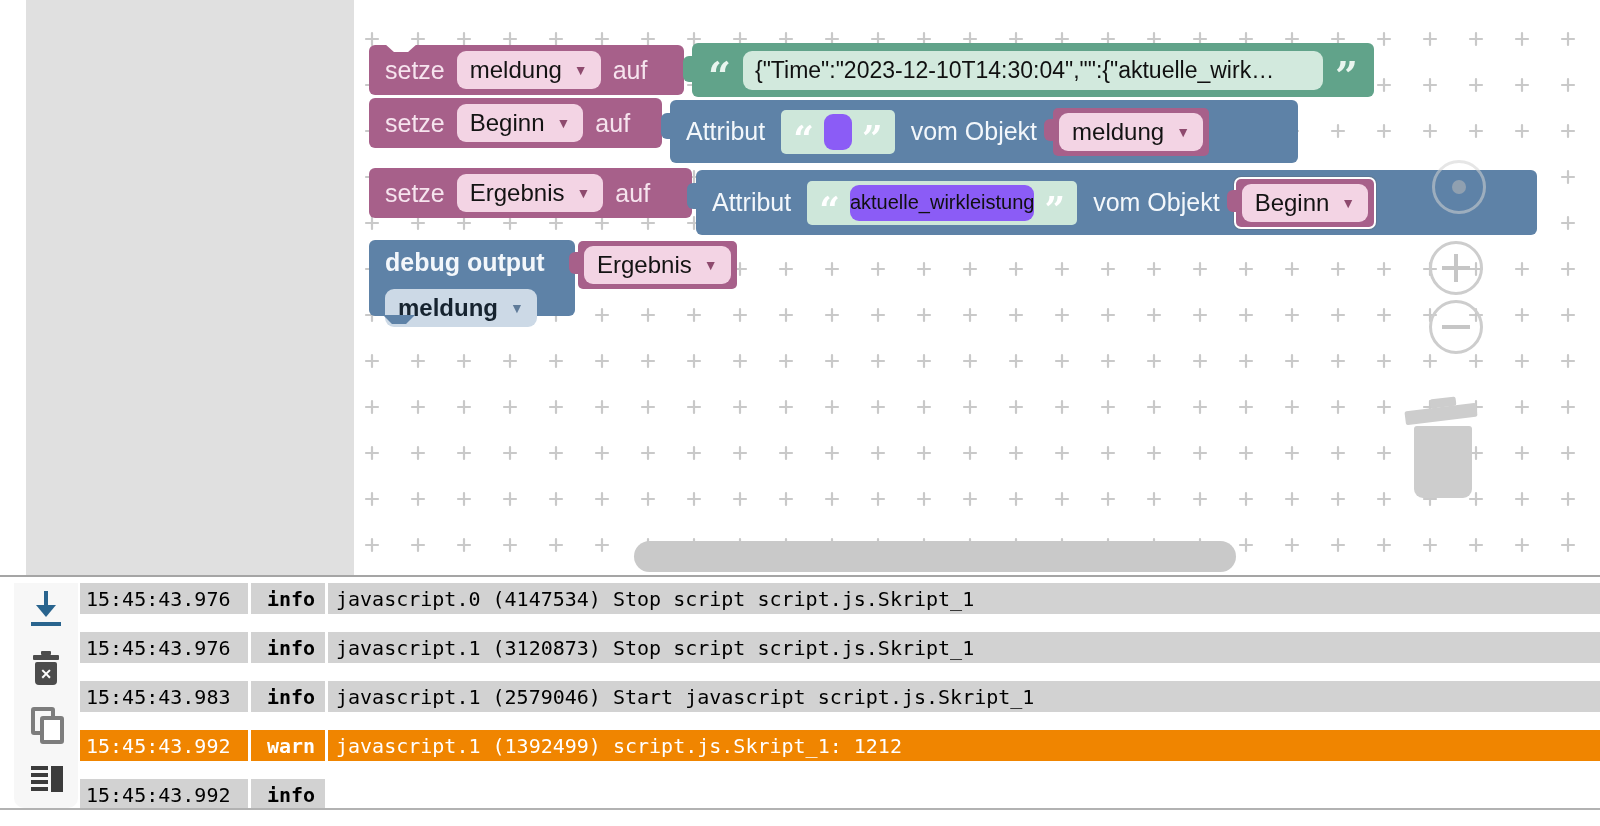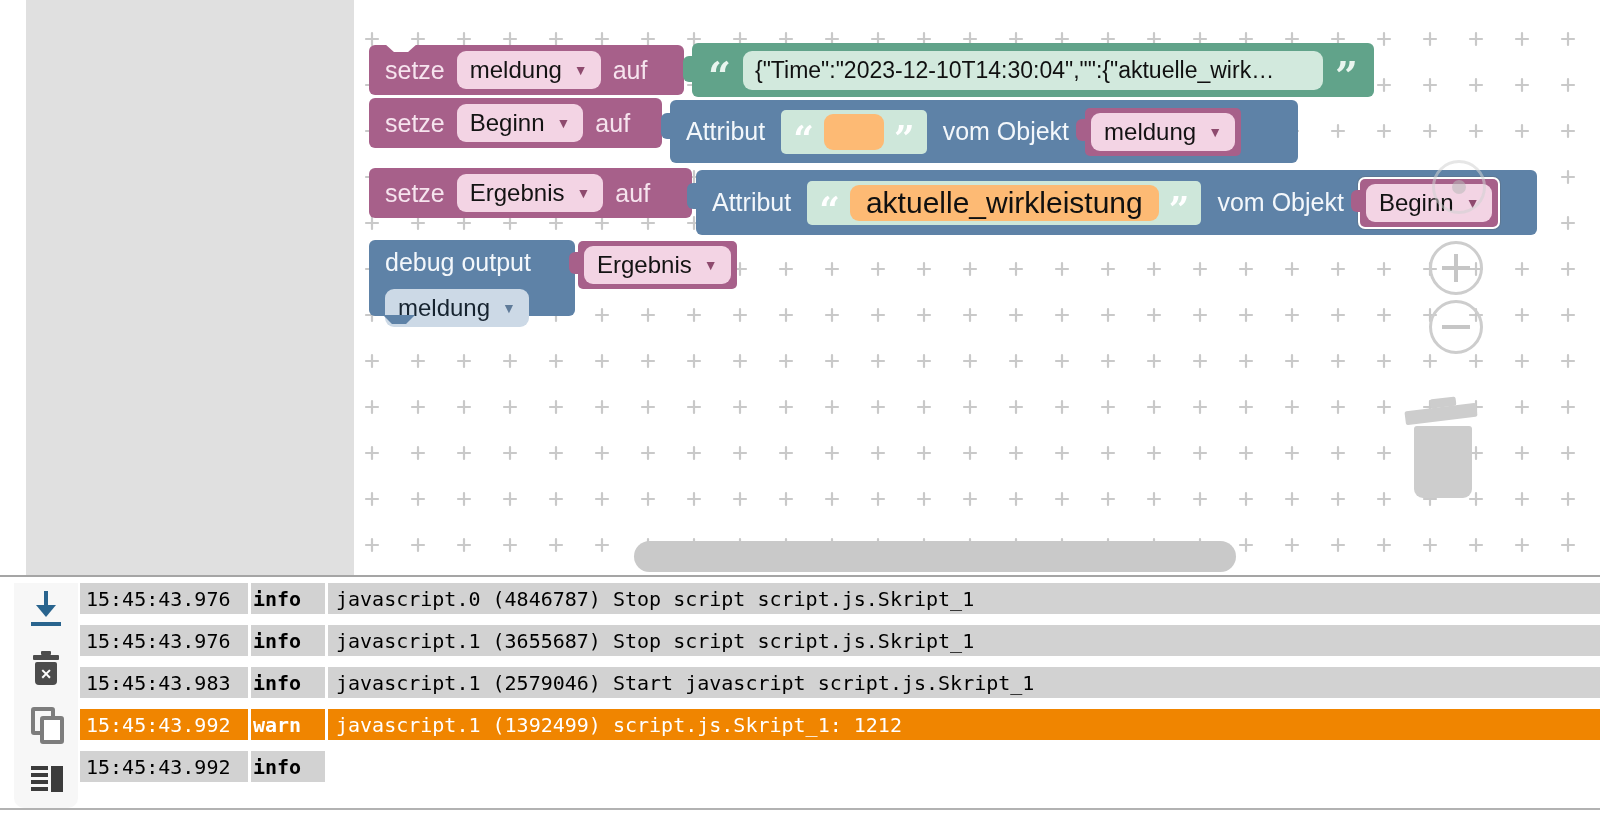--- a/index.html
+++ b/index.html
@@ -42,22 +42,22 @@
          clip-path:polygon(0 0,100% 0,72% 100%,28% 100%);}
   
   .quote{font-family:"DejaVu Serif",serif;font-weight:bold;font-size:40px;line-height:20px;
          color:#e9f5ef;transform:translateY(6px);}
   .str-field{background:#d2e9dd;color:#101010;border-radius:9px;padding:6px 12px;font-size:23px;
          white-space:nowrap;overflow:hidden;flex:1;}
   
   .mini-string{position:relative;background:#cee7da;border-radius:5px;display:inline-flex;
          align-items:center;gap:10px;padding:4px 12px;}
   .mini-string .quote{color:#ffffff;font-size:36px;}
-  .mini-string .mini-field{background:#fdba74;border-radius:9px;min-width:28px;min-height:36px;
-         display:inline-flex;align-items:center;padding:0 16px;color:#101010;font-size:30px;}
+  .mini-string .mini-field{background:#8b5cf6;border-radius:9px;min-width:28px;min-height:36px;
+         display:inline-flex;align-items:center;padding:0 0;color:#101010;font-size:20px;}
 
   
   #debug-block{flex-direction:column;align-items:flex-start;justify-content:space-evenly;
          padding:8px 16px;}
 
   
   .ctrl-circle{position:absolute;box-sizing:border-box;border-radius:50%;z-index:3;}
   #crosshair{left:1420px;top:160px;width:54px;height:54px;border:3px solid #d2d2d2;opacity:.55;z-index:3;}
   #crosshair::after{content:"";position:absolute;left:17px;top:17px;width:14px;height:14px;
          border-radius:50%;background:#b9b9b9;}
@@ -100,26 +100,26 @@
   #icon-copy .back,#icon-copy .front{position:absolute;width:24px;height:28px;box-sizing:border-box;
        border:4px solid #7d7d7d;border-radius:3px;}
   #icon-copy .back{left:0;top:0;}
   #icon-copy .front{left:9px;top:9px;background:#fff;}
   
   #icon-layout{top:182px;width:32px;height:30px;display:flex;gap:3px;}
   #icon-layout .bars{display:flex;flex-direction:column;gap:3px;padding-top:1px;}
   #icon-layout .bars i{display:block;width:17px;height:4px;background:#3c3c3c;}
   #icon-layout .box{width:13px;height:26px;background:#3c3c3c;margin-top:1px;}
 
-  #log-rows{position:absolute;left:80px;top:6px;width:1520px;display:flex;flex-direction:column;gap:11px;
+  #log-rows{position:absolute;left:80px;top:6px;width:1520px;display:flex;flex-direction:column;gap:18px;
        font-family:"DejaVu Sans Mono","Liberation Mono",monospace;font-size:20px;}
   .log-row{display:grid;grid-template-columns:168px 74px 1fr;column-gap:3px;height:31px;cursor:pointer;}
   .log-row>div{background:#d2d2d2;display:flex;align-items:center;white-space:nowrap;overflow:hidden;}
   .log-row .c-time{padding-left:6px;}
-  .log-row .c-level{padding-left:2px;font-weight:bold;}
+  .log-row .c-level{padding-left:16px;font-weight:bold;}
   .log-row .c-msg{padding-left:8px;}
   .log-row.highlight>div{background:#f08500;color:#ffffff;}
 </style>
 </head>
 <body>
 
 <div id="app">
 
   <div id="workspace">
     <svg id="grid-svg" width="1600" height="575">
@@ -191,21 +191,21 @@
       </span>
       <span class="bl-label">vom Objekt</span>
       <span class="varblock selected">
         <span class="field">
           <span>Beginn</span>
           <span class="tri">▼</span>
         </span>
       </span>
     </div>
 
-    <div class="block blue" id="debug-block" style="left:357px;top:240px;width:206px;height:76px;">
+    <div class="block blue" id="debug-block" style="left:357px;top:240px;width:206px;height:76px;font-weight:bold;">
       <span class="bl-label">debug output</span>
       <span class="field blue-field">
         <span>meldung</span>
         <span class="tri">▼</span>
       </span>
       <span class="bump-out"></span>
     </div>
     <div class="block" style="left:566px;top:242px;height:46px;padding:0;background:transparent;">
       <span class="varblock">
         <span class="field">
@@ -250,26 +250,26 @@
             <i></i>
           </span>
           <span class="box"></span>
       </div>
     </div>
 
     <div id="log-rows">
       <div class="log-row">
         <div class="c-time">15:45:43.976</div>
         <div class="c-level">info</div>
-        <div class="c-msg">javascript.0 (4846787) Stop script script.js.Skript_1</div>
+        <div class="c-msg">javascript.0 (4147534) Stop script script.js.Skript_1</div>
       </div>
       <div class="log-row">
         <div class="c-time">15:45:43.976</div>
         <div class="c-level">info</div>
-        <div class="c-msg">javascript.1 (3655687) Stop script script.js.Skript_1</div>
+        <div class="c-msg">javascript.1 (3120873) Stop script script.js.Skript_1</div>
       </div>
       <div class="log-row">
         <div class="c-time">15:45:43.983</div>
         <div class="c-level">info</div>
         <div class="c-msg">javascript.1 (2579046) Start javascript script.js.Skript_1</div>
       </div>
       <div class="log-row highlight">
         <div class="c-time">15:45:43.992</div>
         <div class="c-level">warn</div>
         <div class="c-msg">javascript.1 (1392499) script.js.Skript_1: 1212</div>

